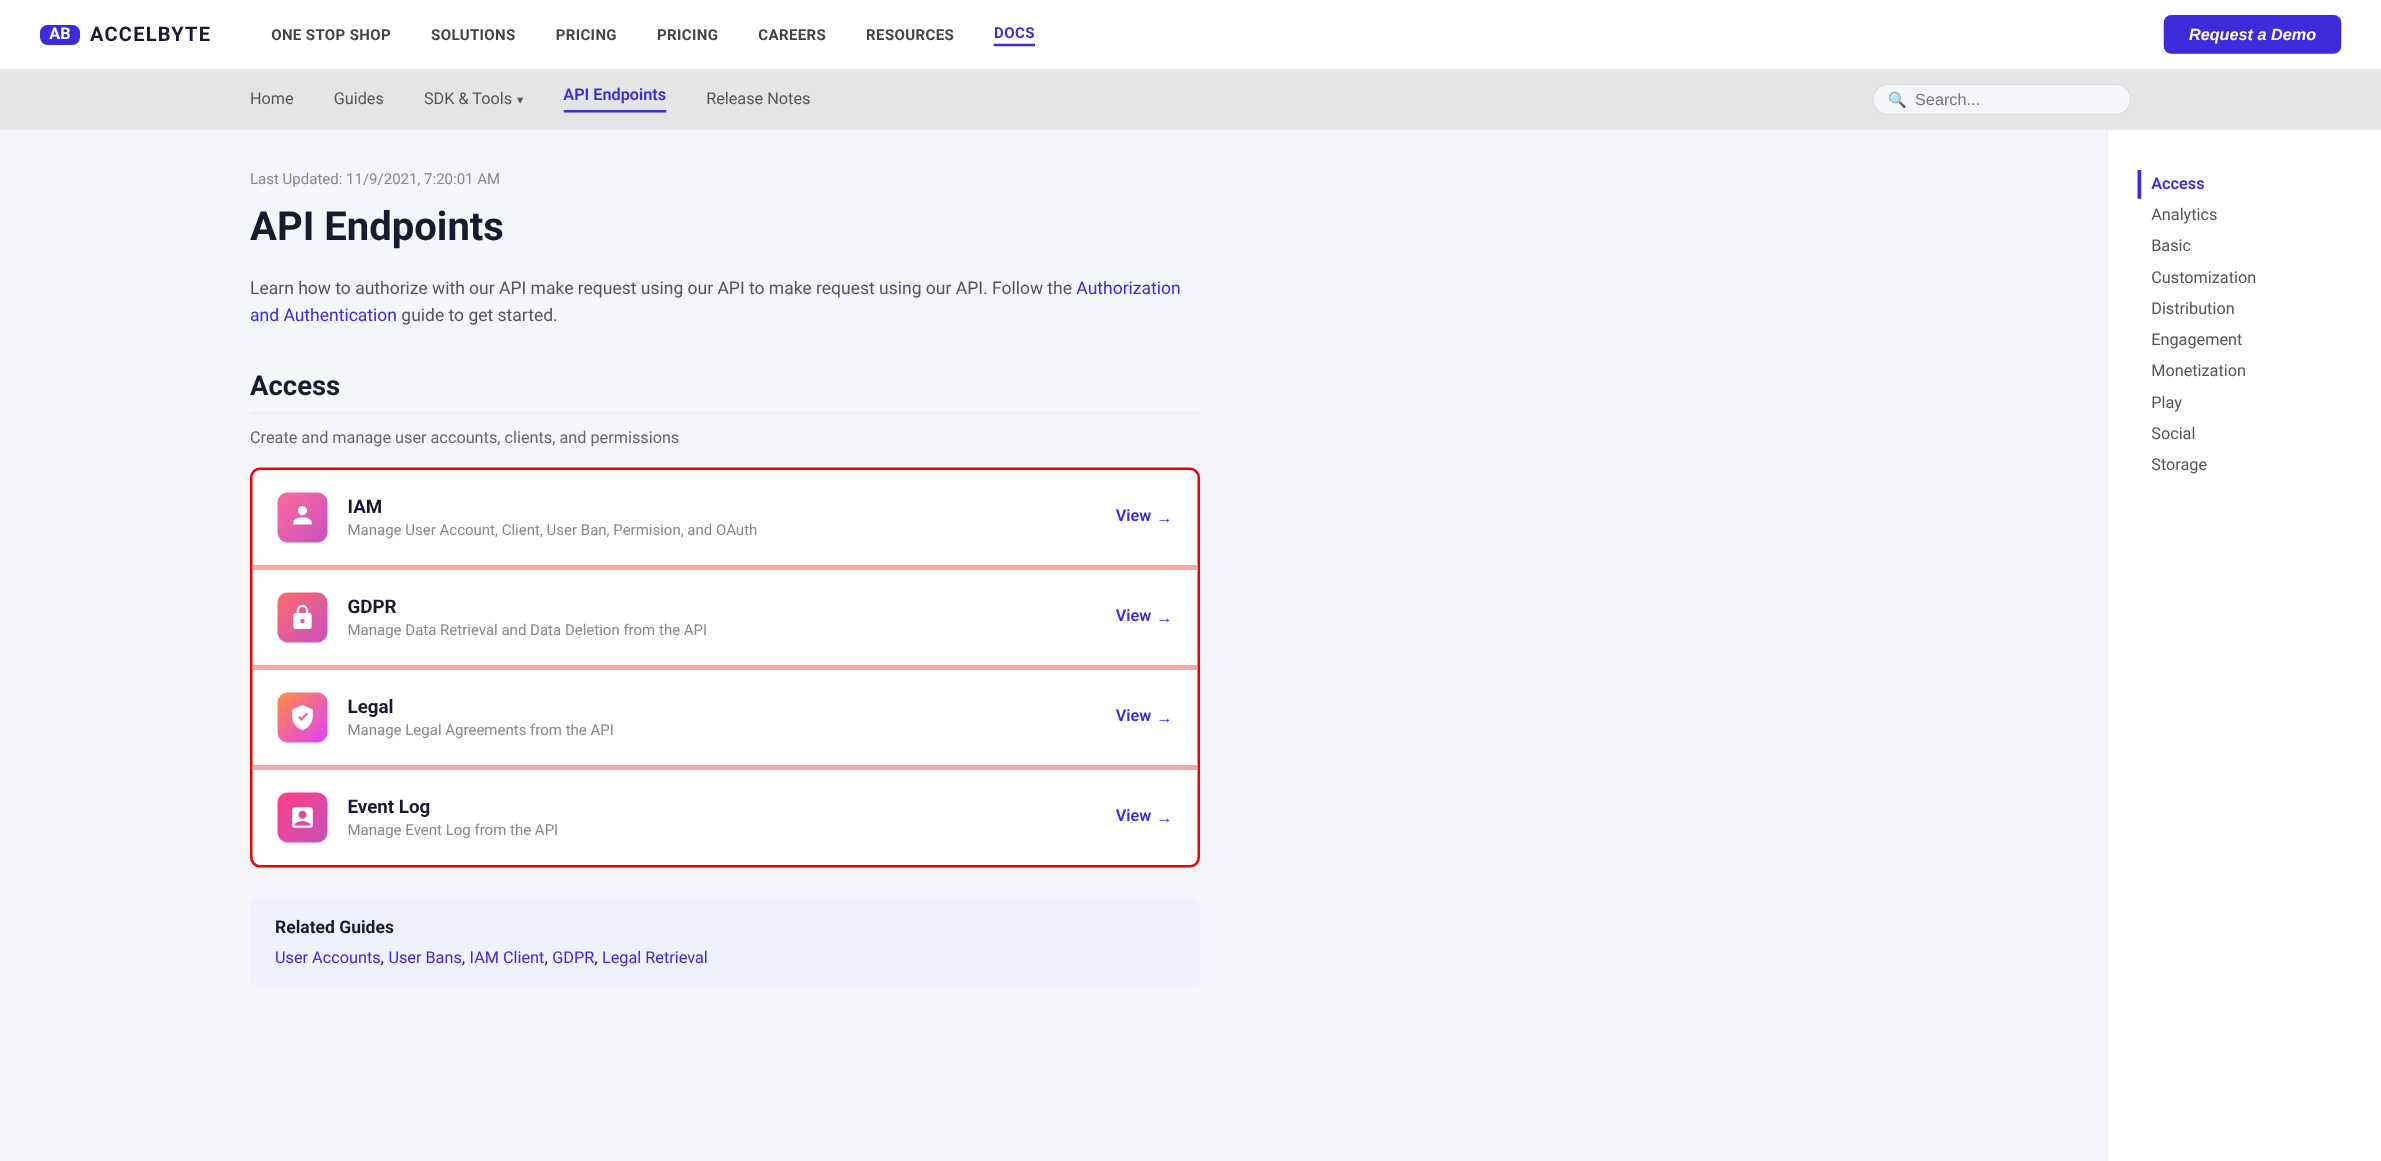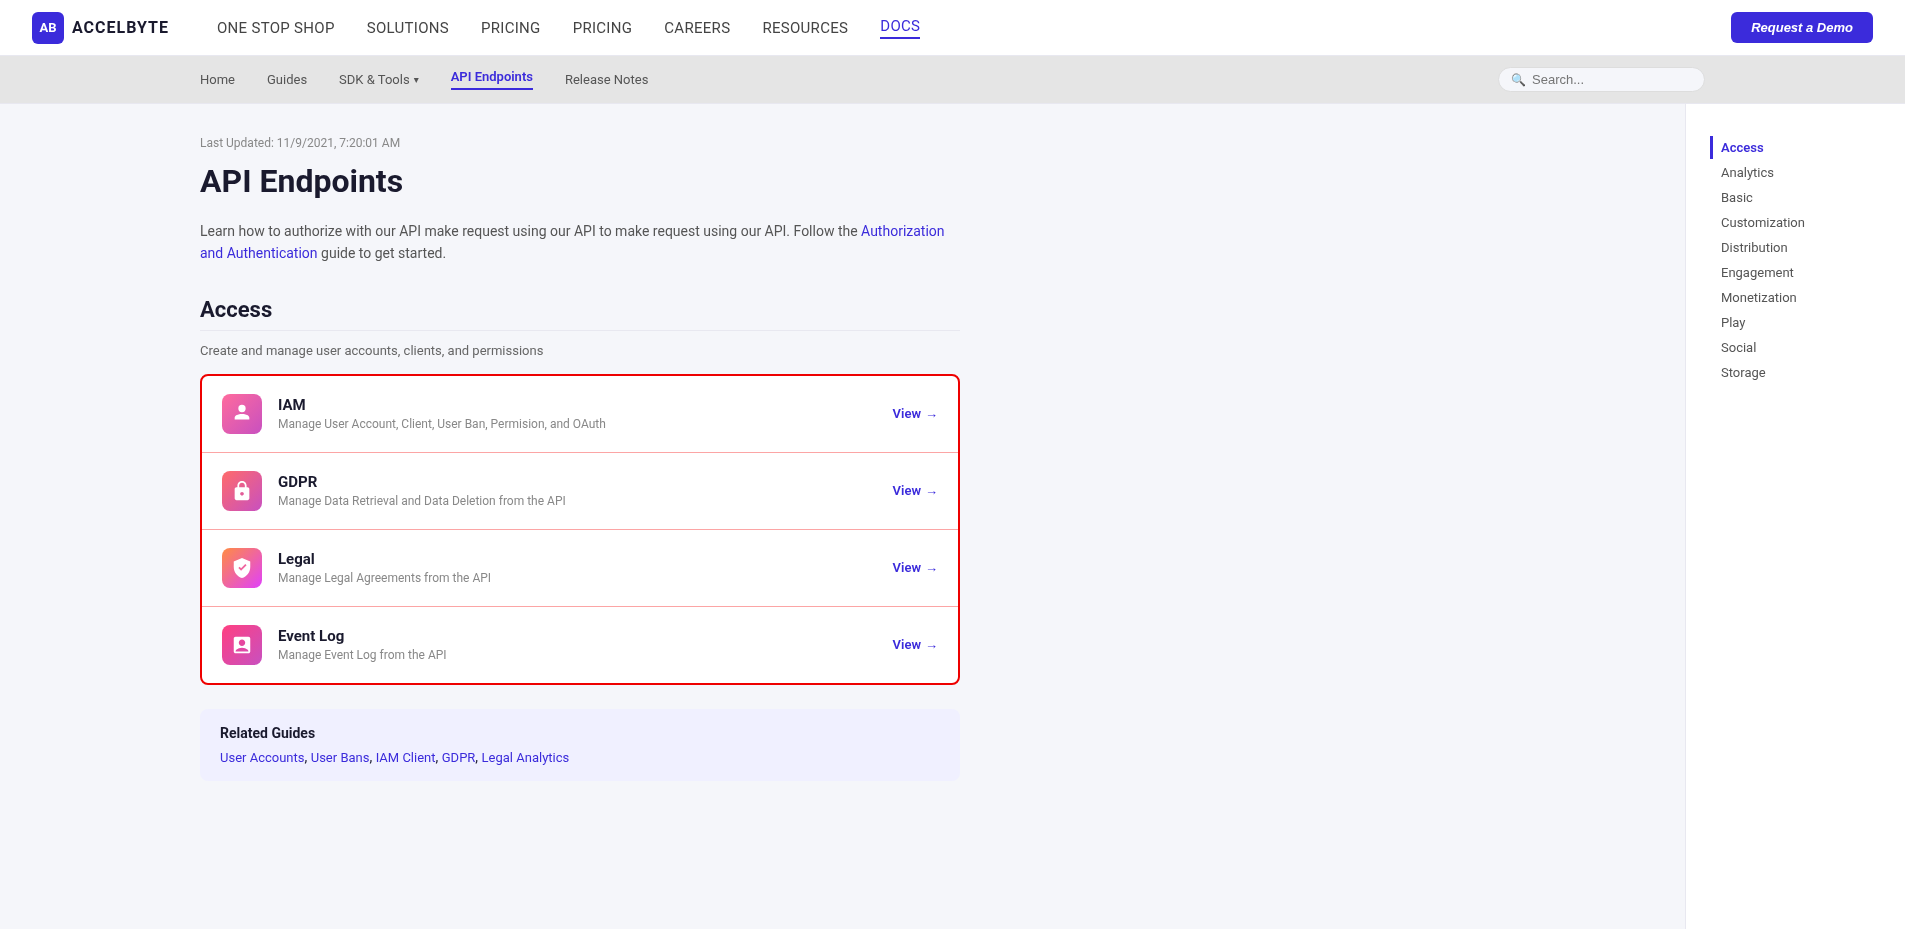--- a/index.html
+++ b/index.html
@@ -1,21 +1,21 @@
 <!DOCTYPE html>
 <html><head>
   <meta charset="utf-8">
   <style>
     * { box-sizing: border-box; margin: 0; padding: 0; }
     body { font-family: -apple-system, BlinkMacSystemFont, 'Segoe UI', Roboto, sans-serif; background: #f5f6fa; color: #1a1a2e; font-size: 14px; }
     .logo-area { display: flex; align-items: center; gap: 8px; margin-right: 48px; }
-    .logo-icon { width: 32px; height: 32px; background: #3b2bdb; border-radius: 6px; display: flex; align-items: center; justify-content: center; color: white; font-weight: bold; font-size: 13px; }
+    .logo-icon { width: 32px; height: 16px; background: #3b2bdb; border-radius: 6px; display: flex; align-items: center; justify-content: center; color: white; font-weight: bold; font-size: 13px; }
     .logo-text { font-weight: 700; font-size: 16px; letter-spacing: 1px; color: #1a1a2e; }
     .main-nav { display: flex; align-items: center; gap: 32px; flex: 1; }
-    .main-nav a { text-decoration: none; color: #444; font-size: 15px; font-weight: 400; letter-spacing: 0.3px; cursor: pointer; }
+    .main-nav a { text-decoration: none; color: #444; font-size: 12px; font-weight: 700; letter-spacing: 0.3px; cursor: pointer; }
     .main-nav a.docs-link { color: #3b2bdb; border-bottom: 2px solid #3b2bdb; padding-bottom: 2px; }
     .nav-right { display: flex; align-items: center; gap: 16px; }
     .request-demo-btn { background: #3b2bdb; color: white; border: none; padding: 8px 20px; border-radius: 6px; font-size: 13px; font-weight: 600; cursor: pointer; font-style: italic; }
     .search-box { display: flex; align-items: center; background: #f5f6fa; border: 1px solid #ddd; border-radius: 20px; padding: 4px 12px; gap: 6px; }
     .search-box input { border: none; background: transparent; outline: none; font-size: 13px; color: #555; width: 160px; }
     .search-icon-char { color: #999; font-size: 12px; }
 
     
     .page-layout { display: flex; min-height: calc(100vh - 104px); }
     .main-content { flex: 1; padding: 32px 200px 32px 200px; max-width: 1160px; }
@@ -24,21 +24,21 @@
     .last-updated { color: #888; font-size: 12px; margin-bottom: 12px; }
     .page-title { font-size: 32px; font-weight: 700; color: #1a1a2e; margin-bottom: 20px; }
     .page-description { font-size: 14px; color: #555; line-height: 1.6; margin-bottom: 32px; }
     .page-description a { color: #3b2bdb; text-decoration: none; }
     .section-title { font-size: 22px; font-weight: 700; color: #1a1a2e; margin-bottom: 8px; }
     .section-divider { border: none; border-top: 1px solid #e8e8f0; margin-bottom: 12px; }
     .section-subtitle { color: #666; font-size: 13px; margin-bottom: 16px; }
 
     
     .cards-box { border: 2px solid #e00; border-radius: 8px; overflow: hidden; background: #fff; margin-bottom: 24px; }
-    .card-item { display: flex; align-items: center; padding: 18px 20px; border-bottom: 1px solid #fca5a5; }
+    .card-item { display: flex; align-items: center; padding: 18px 20px; border-bottom: 4px solid #fca5a5; }
     .card-item:last-child { border-bottom: none; justify-content: flex-end; }
     .card-icon { width: 40px; height: 40px; border-radius: 8px; display: flex; align-items: center; justify-content: center; margin-right: 16px; flex-shrink: 0; }
     .card-icon.iam { background: linear-gradient(135deg, #ff6b9d, #c850c0); }
     .card-icon.gdpr { background: linear-gradient(135deg, #ff6b6b, #c850c0); }
     .card-icon.legal { background: linear-gradient(135deg, #ff8c42, #e040fb); }
     .card-icon.eventlog { background: linear-gradient(135deg, #ff4081, #c850c0); }
     .card-icon svg { width: 22px; height: 22px; fill: white; }
     .card-body { flex: 1; }
     .card-name { font-weight: 700; font-size: 15px; color: #1a1a2e; margin-bottom: 3px; }
     .card-desc { color: #888; font-size: 12px; }
@@ -170,21 +170,21 @@
         <a class="card-view">
           <span>View</span>
           <span>→</span>
         </a>
       </div>
     </div>
 
     <div class="related-guides">
       <div class="related-title">Related Guides</div>
       <div class="related-links">
-        <a href="#">User Accounts</a><span>, </span><a href="#">User Bans</a><span>, </span><a href="#">IAM Client</a><span>, </span><a href="#">GDPR</a><span>, </span><a href="#">Legal Analytics</a>
+        <a href="#">User Accounts</a><span>, </span><a href="#">User Bans</a><span>, </span><a href="#">IAM Client</a><span>, </span><a href="#">GDPR</a><span>, </span><a href="#">Legal Retrieval</a>
       </div>
     </div>
   </main>
 
   <aside style="width:220px; padding:32px 24px; background:#fff; border-left:1px solid #e8e8f0; position:fixed; right:0; top:104px; bottom:0; overflow-y:auto;">
     <a class="sidebar-nav-item active">Access</a>
     <a class="sidebar-nav-item">Analytics</a>
     <a class="sidebar-nav-item">Basic</a>
     <a class="sidebar-nav-item">Customization</a>
     <a class="sidebar-nav-item">Distribution</a>

